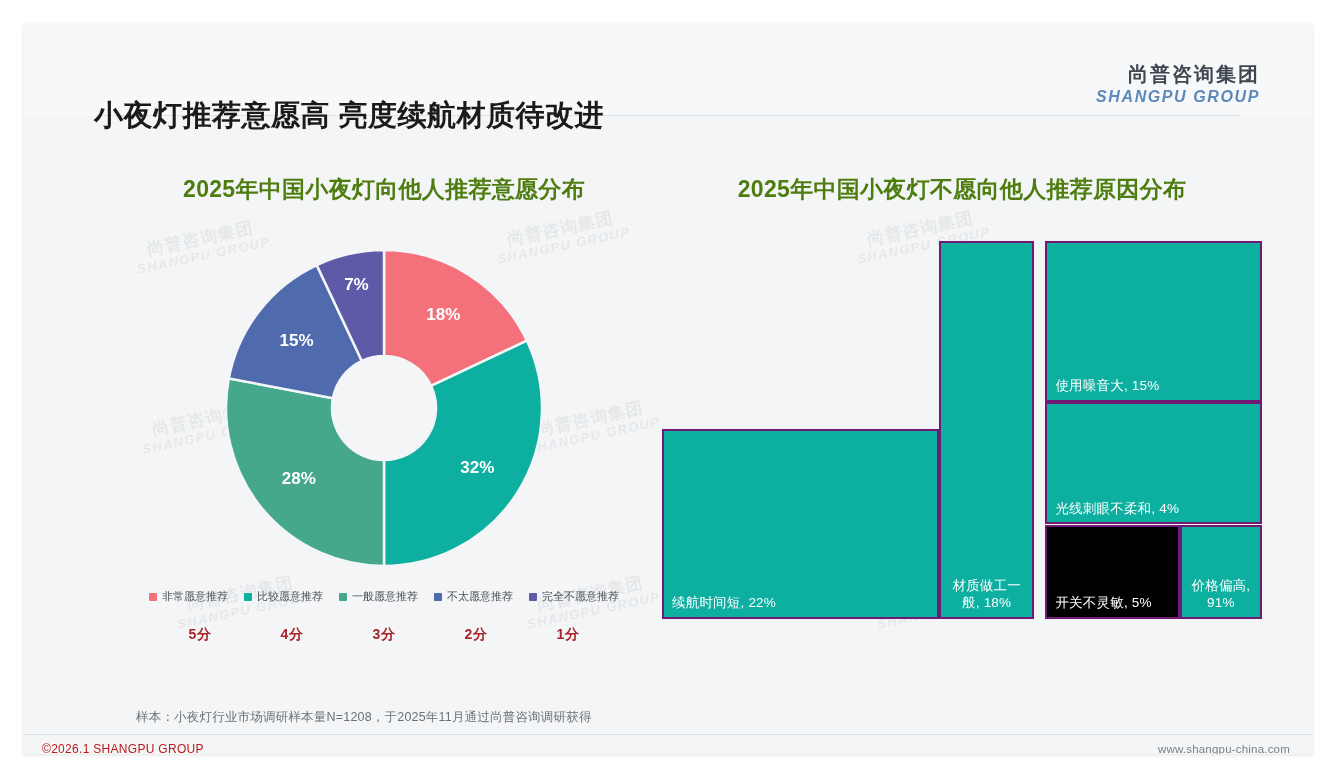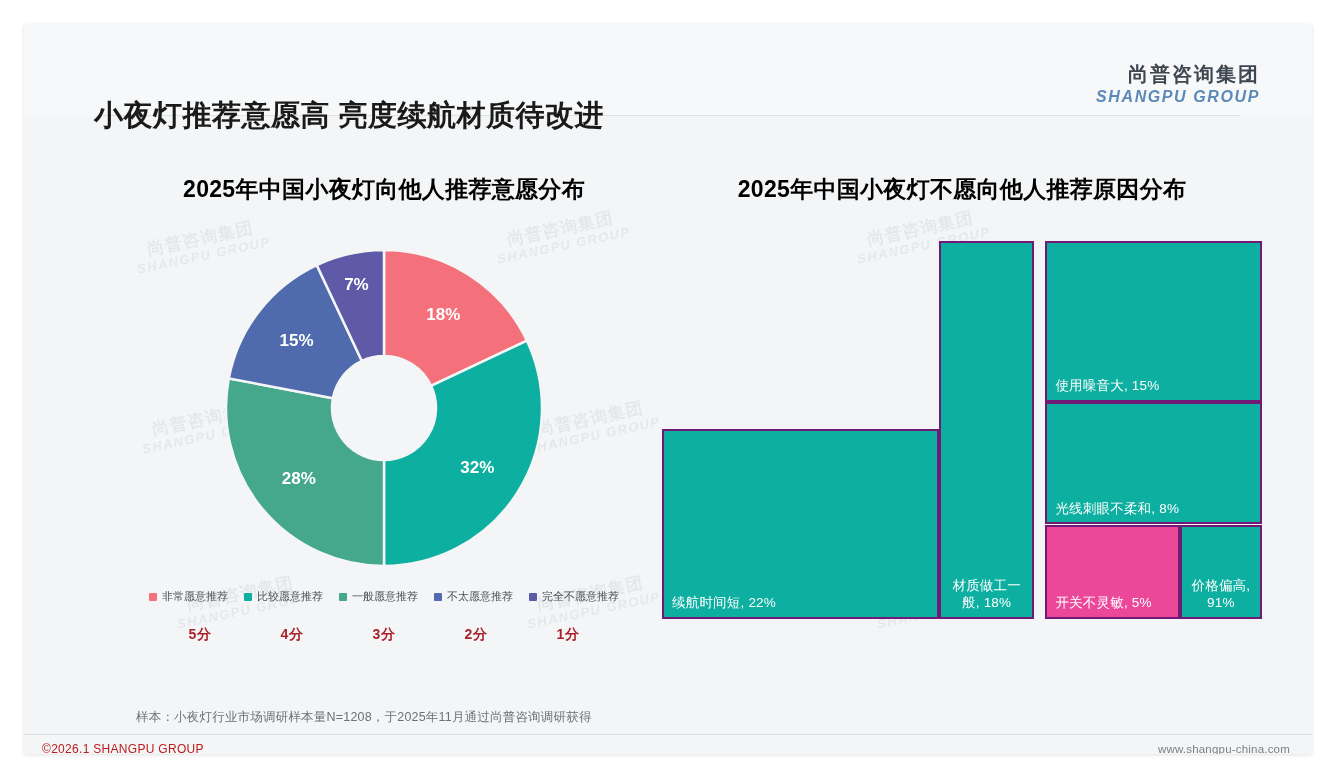--- a/index.html
+++ b/index.html
@@ -44,21 +44,21 @@
     z-index:4;
   }
   .logo{
     position:absolute;right:52px;top:38px;text-align:right;z-index:4;
   }
   .logo-cn{font-size:20px;font-weight:700;color:#3e4650;letter-spacing:2px;line-height:1.25;}
   .logo-en{font-size:16px;font-weight:700;font-style:italic;color:#5b89b8;letter-spacing:1.6px;line-height:1.2;}
   
   .panel{position:absolute;z-index:2;}
   .panel-title{
-    font-size:23px;font-weight:700;color:#000000;text-align:center;letter-spacing:.3px;
+    font-size:23px;font-weight:700;color:#4d7c0f;text-align:center;letter-spacing:.3px;
   }
   #left-panel{left:60px;top:150px;width:600px;height:520px;}
   #right-panel{left:638px;top:150px;width:600px;height:520px;}
   
   .donut-wrap{position:relative;width:330px;height:330px;margin:38px auto 0 auto;}
   .donut-svg{display:block;}
   .slice-label{
     font-size:17px;font-weight:700;fill:#ffffff;
     text-anchor:middle;dominant-baseline:central;
     paint-order:stroke;
@@ -213,23 +213,23 @@
         <div class="tm-cell" style="left: 0px; top: 187.866px; width: 277.2px; height: 190.134px; background: rgb(12, 175, 160);">
           <div class="tm-label">续航时间短, 22%</div>
         </div>
         <div class="tm-cell" style="left: 277.2px; top: 0px; width: 95px; height: 378px; background: rgb(12, 175, 160);">
           <div class="tm-label center">材质做工一般, 18%</div>
         </div>
         <div class="tm-cell" style="left: 383.4px; top: 0px; width: 216.6px; height: 160.65px; background: rgb(12, 175, 160);">
           <div class="tm-label">使用噪音大, 15%</div>
         </div>
         <div class="tm-cell" style="left: 383.4px; top: 160.65px; width: 216.6px; height: 122.85px; background: rgb(12, 175, 160);">
-          <div class="tm-label">光线刺眼不柔和, 8%</div>
-        </div>
-        <div class="tm-cell" style="left: 383.4px; top: 283.5px; width: 134.4px; height: 94.5px; background: #ec4899;">
+          <div class="tm-label">光线刺眼不柔和, 4%</div>
+        </div>
+        <div class="tm-cell" style="left: 383.4px; top: 283.5px; width: 134.4px; height: 94.5px; background: #000000;">
           <div class="tm-label">开关不灵敏, 5%</div>
         </div>
         <div class="tm-cell" style="left: 517.8px; top: 283.5px; width: 82.2px; height: 94.5px; background: rgb(12, 175, 160);">
           <div class="tm-label center">价格偏高, 91%</div>
         </div>
       </div>
   </div>
 
   <div class="footnote">样本：小夜灯行业市场调研样本量N=1208，于2025年11月通过尚普咨询调研获得</div>
 

